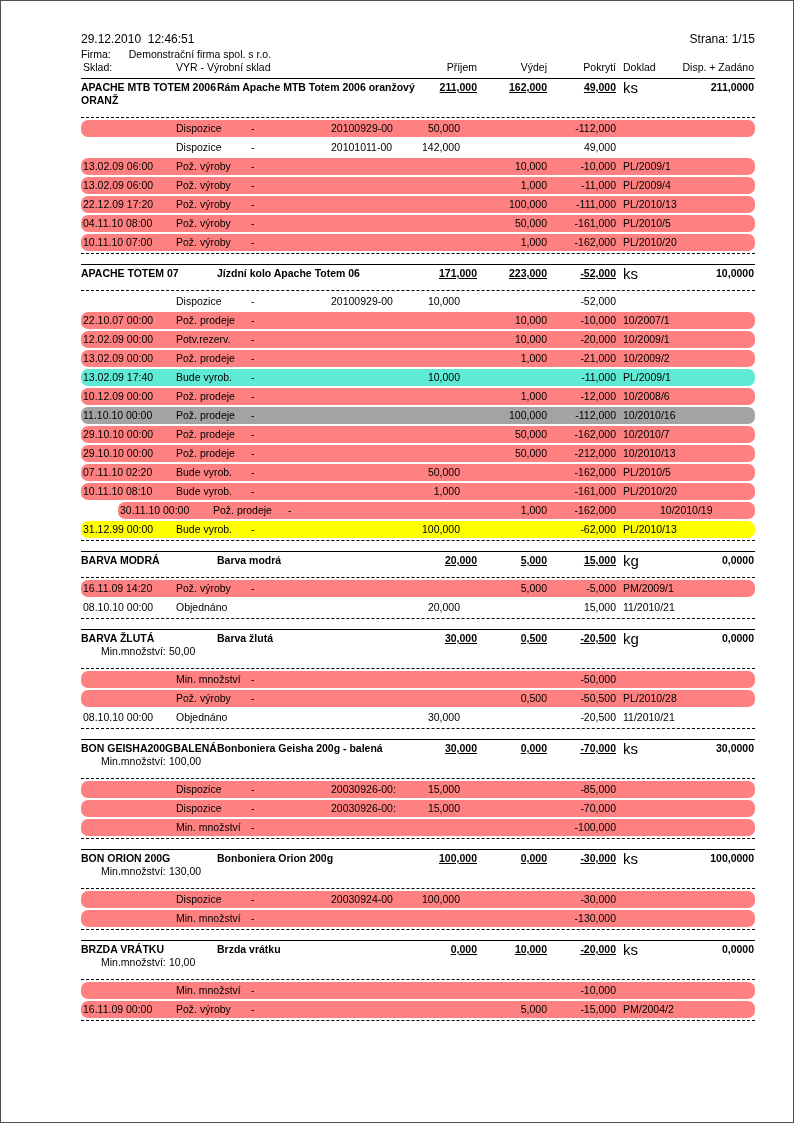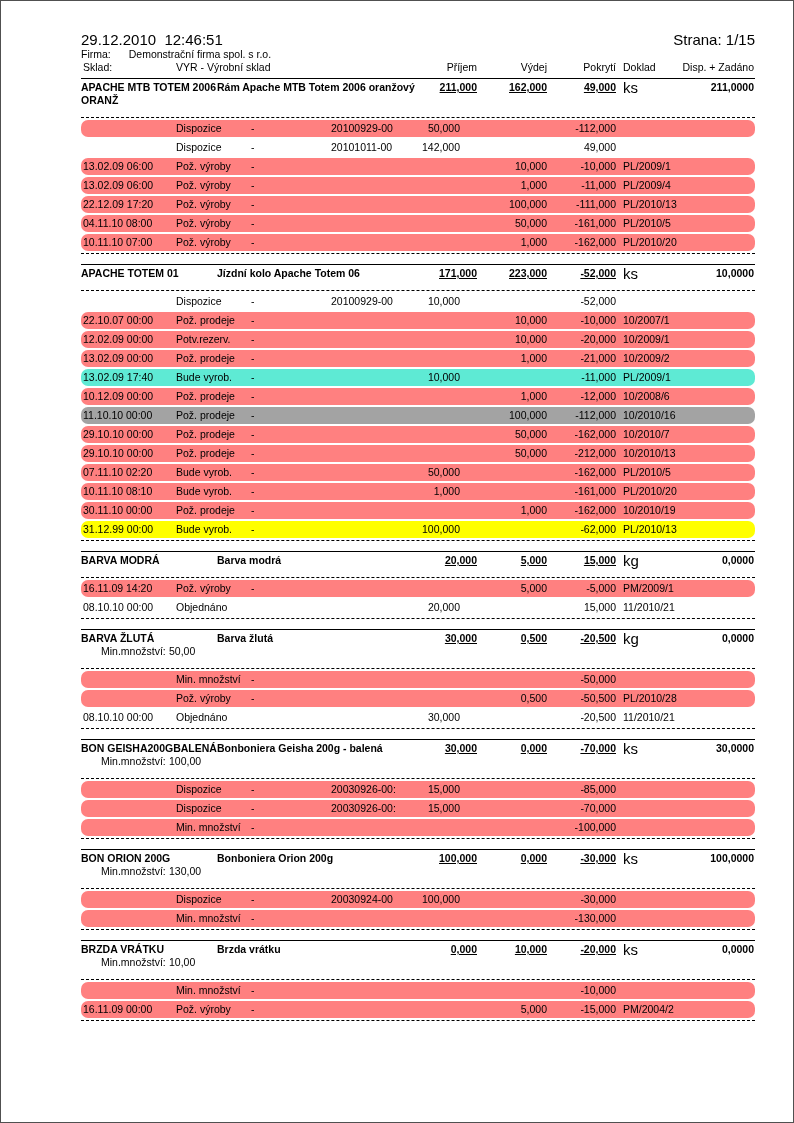--- a/index.html
+++ b/index.html
@@ -1,20 +1,20 @@
 <!DOCTYPE html>
 <html><head>
 <meta charset="utf-8">
 <style>
   *{margin:0;padding:0;box-sizing:border-box;}
   html,body{background:#fff;}
   body{font-family:"Liberation Sans","DejaVu Sans",sans-serif;color:#000;}
   .page{width:794px;height:1123px;border:1px solid #505050;background:#fff;overflow:hidden;}
   .content{padding:32px 38px 0 80px;}
-  .meta{display:flex;justify-content:space-between;font-size:15px;line-height:13px;}
+  .meta{display:flex;justify-content:space-between;font-size:12px;line-height:13px;}
   .meta span{white-space:pre;}
   .firm{font-size:10.5px;line-height:13px;margin-top:2px;}
   .firm-name{margin-left:18px;}
   .title{font-size:22px;font-weight:700;text-align:center;margin:14px -38px 16px -80px;line-height:26px;}
   .col-header{position:relative;height:15px;font-size:10.5px;font-weight:400;}
   .cell{position:absolute;top:0;white-space:nowrap;}
   .ch-sklad-label,.c-date{left:2px;}
   .ch-sklad-value,.c-type{left:95px;}
   .c-dash{left:170px;}
   .c-doc{left:250px;}
@@ -139,21 +139,21 @@
           <span class="cell c-dash">-</span>
           <span class="cell c-doc"></span>
           <span class="cell c-prijem"></span>
           <span class="cell c-vydej">1,000</span>
           <span class="cell c-pokryti">-162,000</span>
           <span class="cell c-doklad">PL/2010/20</span>
         </div>
         <div class="rule dashed"></div>
         <div class="group-gap"></div>
         <div class="rule solid"></div>
-        <div class="group-header"><span class="g-code">APACHE TOTEM 01</span><span class="g-name">Jízdní kolo Apache Totem 06</span><span class="g-num g-prijem">171,000</span><span class="g-num g-vydej">223,000</span><span class="g-num g-pokryti">-52,000</span><span class="g-unit">ks</span><span class="g-disp">10,0000</span></div>
+        <div class="group-header"><span class="g-code">APACHE TOTEM 07</span><span class="g-name">Jízdní kolo Apache Totem 06</span><span class="g-num g-prijem">171,000</span><span class="g-num g-vydej">223,000</span><span class="g-num g-pokryti">-52,000</span><span class="g-unit">ks</span><span class="g-disp">10,0000</span></div>
         <div class="hgap"></div>
         <div class="rule dashed"></div>
         <div class="detail-row">
           <span class="cell c-date"></span>
           <span class="cell c-type">Dispozice</span>
           <span class="cell c-dash">-</span>
           <span class="cell c-doc">20100929-00</span>
           <span class="cell c-prijem">10,000</span>
           <span class="cell c-vydej"></span>
           <span class="cell c-pokryti">-52,000</span>
@@ -252,21 +252,21 @@
         <div class="detail-row" style="background: rgb(255, 128, 128);">
           <span class="cell c-date">10.11.10 08:10</span>
           <span class="cell c-type">Bude vyrob.</span>
           <span class="cell c-dash">-</span>
           <span class="cell c-doc"></span>
           <span class="cell c-prijem">1,000</span>
           <span class="cell c-vydej"></span>
           <span class="cell c-pokryti">-161,000</span>
           <span class="cell c-doklad">PL/2010/20</span>
         </div>
-        <div class="detail-row" style="background: rgb(255, 128, 128);">
+        <div class="detail-row" style="background: rgb(255, 128, 128); margin-left: 37px;">
           <span class="cell c-date">30.11.10 00:00</span>
           <span class="cell c-type">Pož. prodeje</span>
           <span class="cell c-dash">-</span>
           <span class="cell c-doc"></span>
           <span class="cell c-prijem"></span>
           <span class="cell c-vydej">1,000</span>
           <span class="cell c-pokryti">-162,000</span>
           <span class="cell c-doklad">10/2010/19</span>
         </div>
         <div class="detail-row" style="background: rgb(255, 255, 0);">

